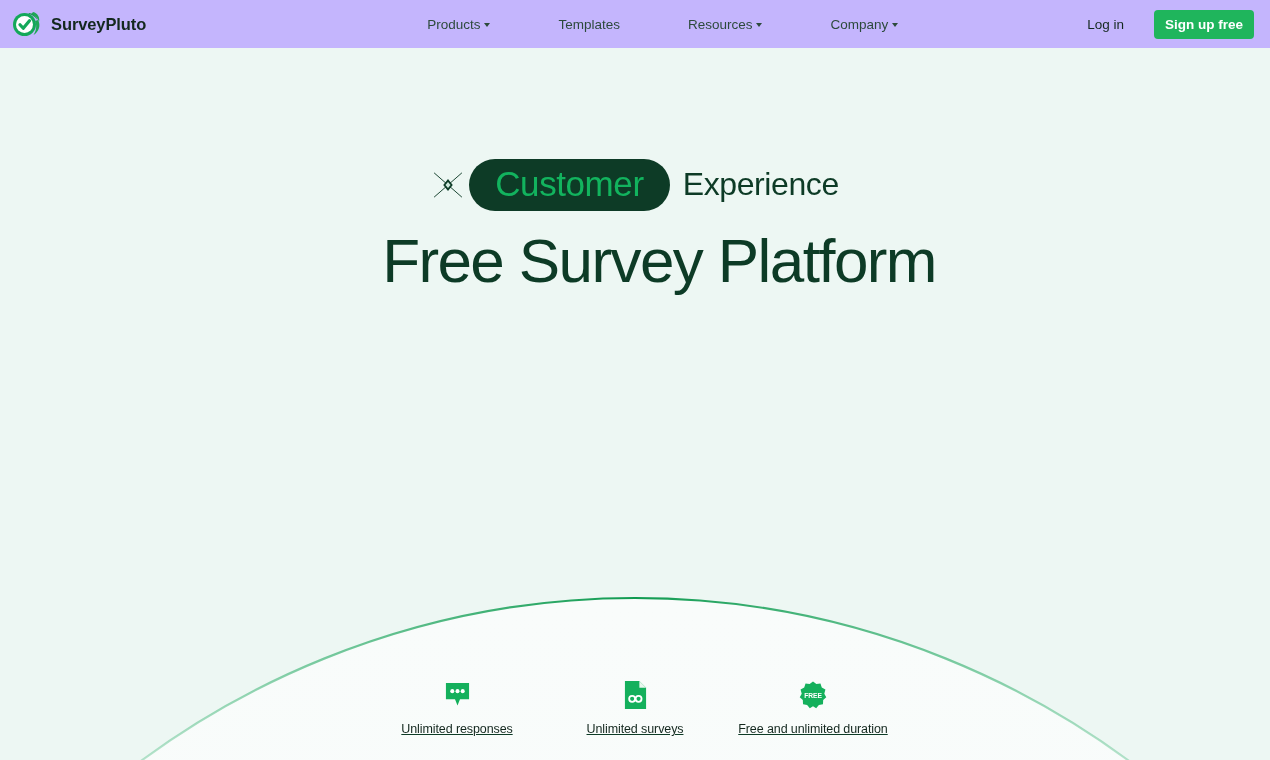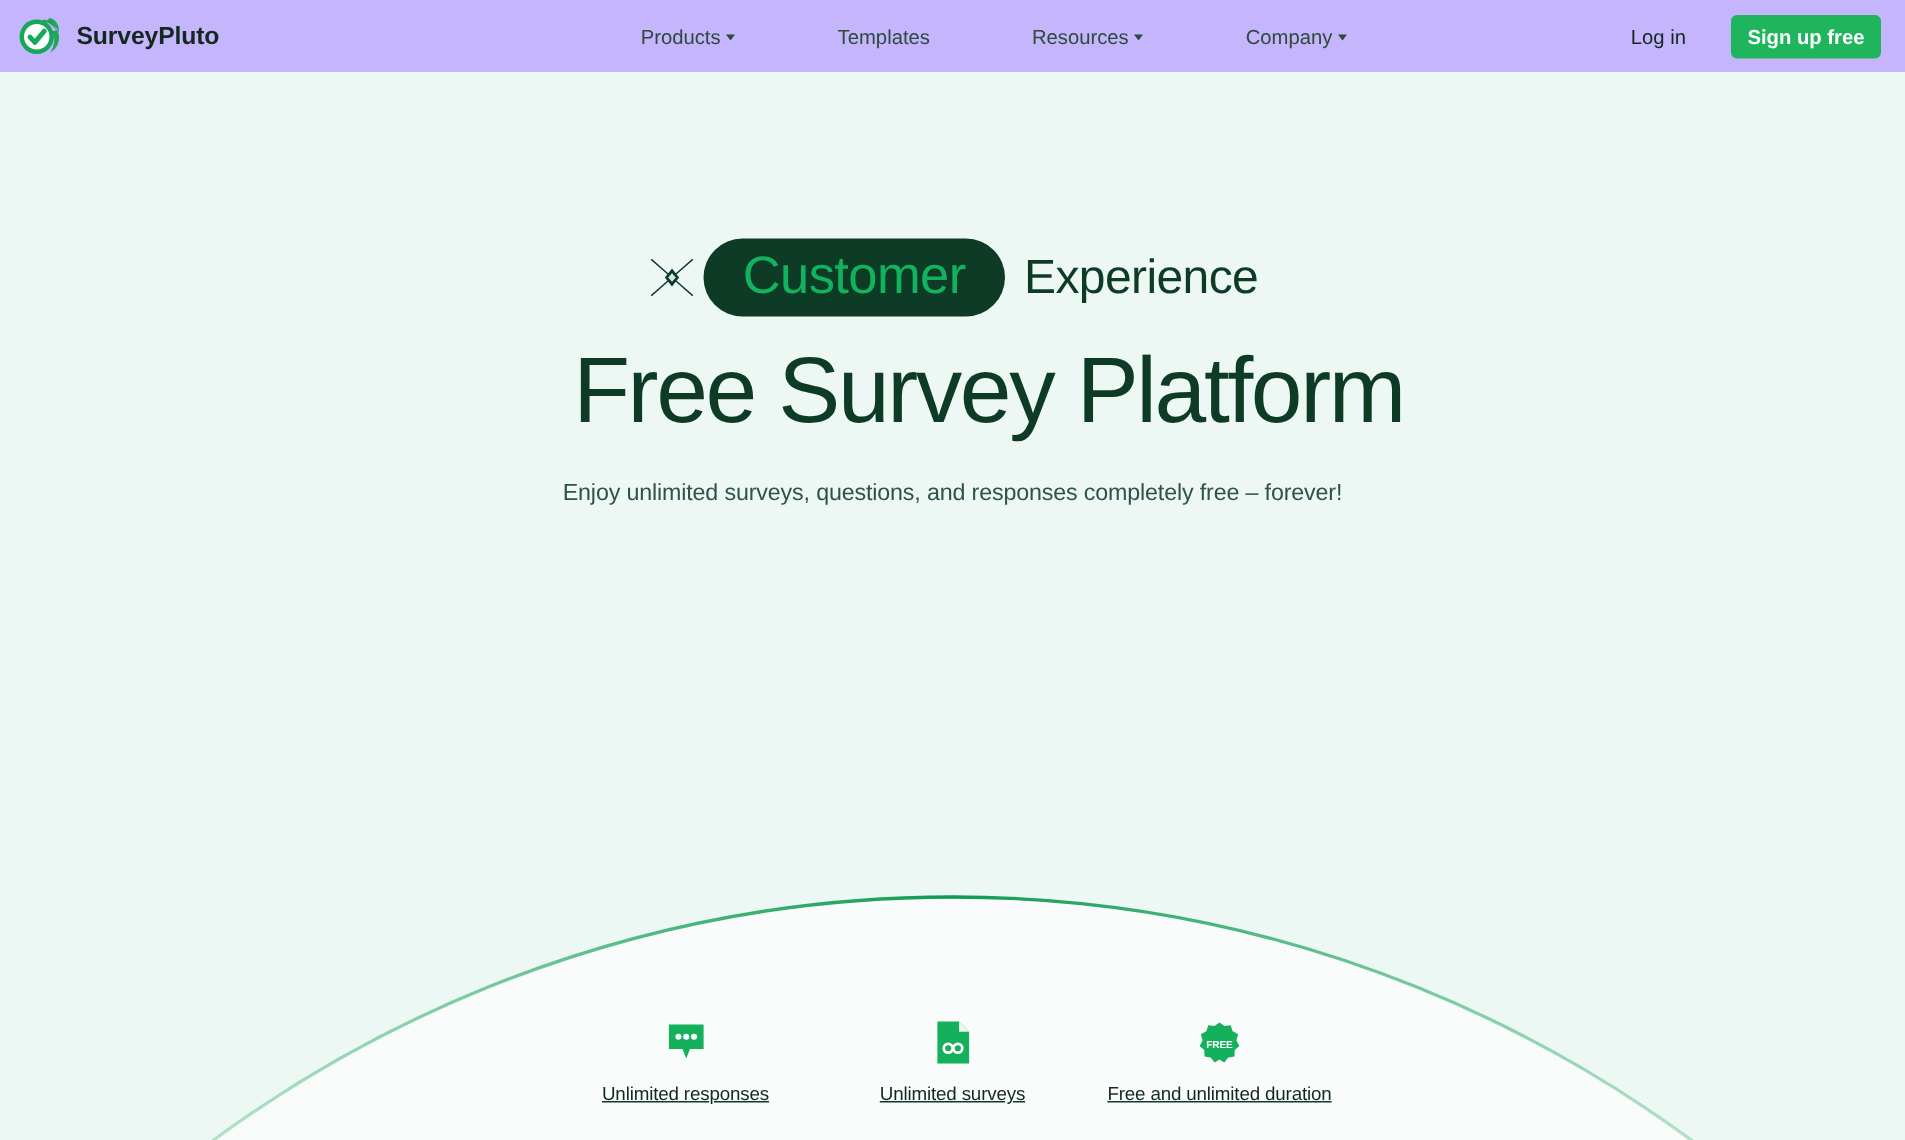--- a/index.html
+++ b/index.html
@@ -326,21 +326,20 @@
           <path d="M20 13 L25.6 20 L20 27 L14.4 20 Z" fill="#0d3b26"></path>
           <path d="M20 16.6 L23 20 L20 23.4 L17 20 Z" fill="#cfe8dd"></path>
         </svg>
       </span>
       <span class="pill">Customer</span>
       <span class="eyebrow-tail">Experience</span>
     </div>
 
     <h1 class="headline">Free Survey Platform</h1>
 
-    <p class="subhead">Enjoy unlimited surveys, questions, and responses completely free – forever!</p>
 
 
   </div>
 
   <div class="features">
 
     <div class="feature">
       <span class="feature-icon">
         <svg width="27" height="28" viewBox="0 0 28 29" aria-hidden="true">
           <path d="M2 2 H26 V19 H16.6 L14 25.5 L11.4 19 H2 Z" fill="#14b05c"></path>

